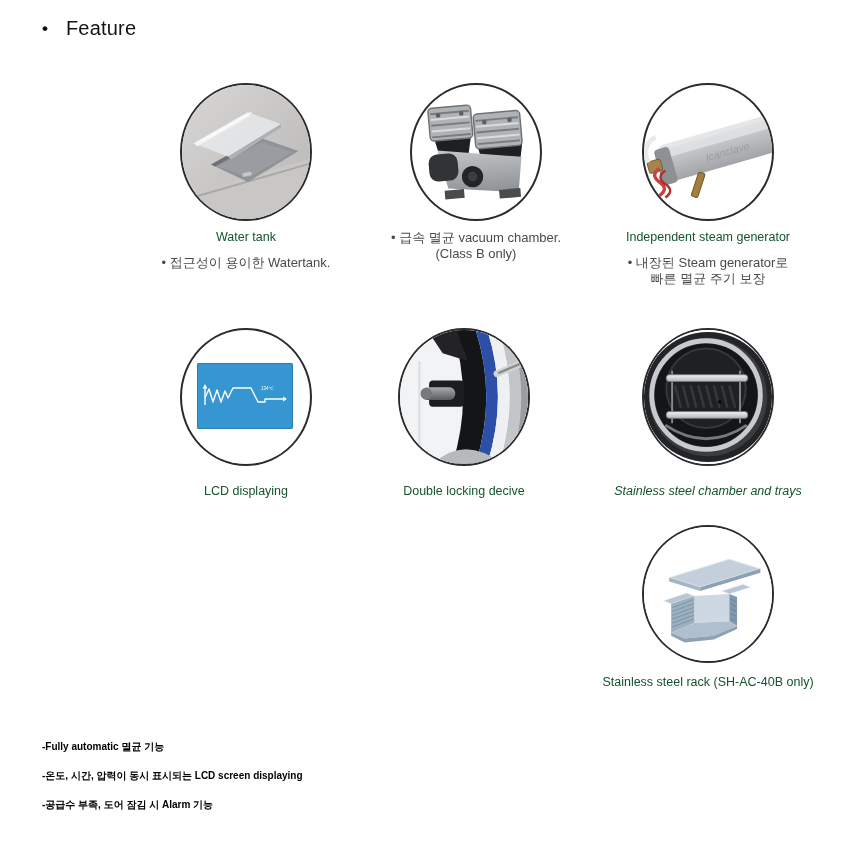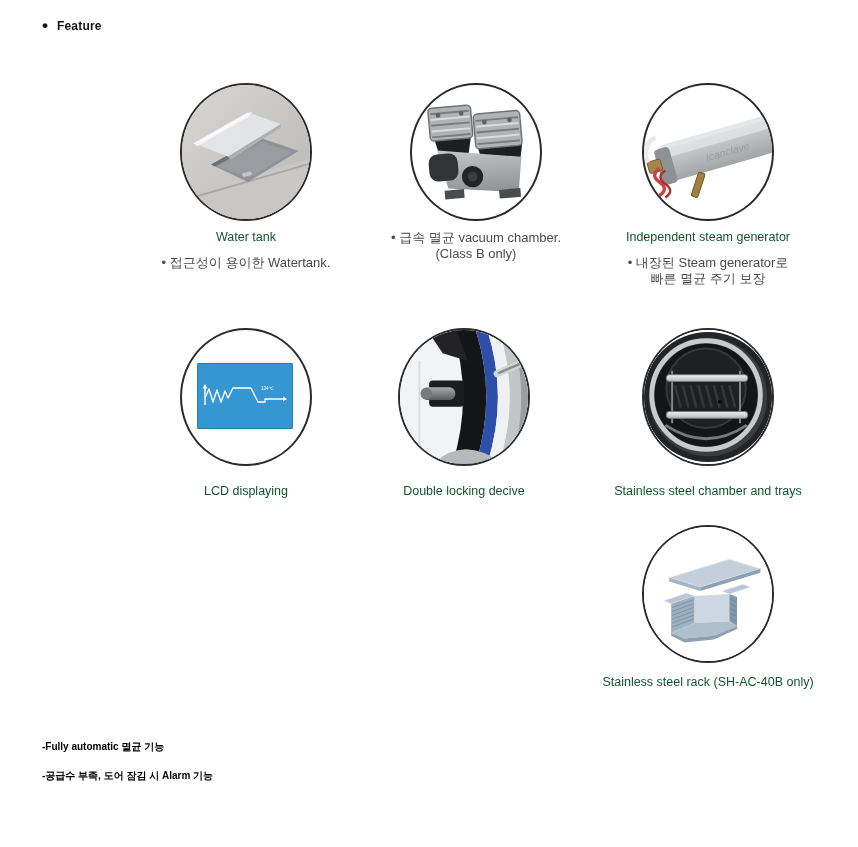--- a/index.html
+++ b/index.html
@@ -2,41 +2,41 @@
 <html><head>
 <meta charset="utf-8">
 <style>
   html,body{margin:0;padding:0;background:#ffffff;}
   body{font-family:"Liberation Sans","DejaVu Sans",sans-serif;}
   .page{position:relative;width:858px;height:847px;background:#fff;overflow:hidden;}
 
   
   .heading{position:absolute;left:42px;top:17px;display:flex;align-items:center;gap:9px;}
   .heading .dot{font-size:17px;font-weight:bold;color:#111;line-height:1;}
-  .heading .title{font-size:12px;font-weight:bold;color:#141414;letter-spacing:.2px;}
+  .heading .title{font-size:20px;font-weight:normal;color:#141414;letter-spacing:.2px;margin-left:9px;}
 
   
   .card{position:absolute;width:222px;text-align:center;}
   .circle{box-sizing:border-box;width:132px;height:138px;margin:0 auto;border:2px solid #2b2b2c;
           border-radius:50%;overflow:hidden;background:#fff;position:relative;}
   .photo{position:absolute;inset:0;}
   .photo svg{display:block;width:100%;height:100%;}
   .caption{margin-top:8px;font-size:12.5px;color:#14532d;line-height:17px;}
   .caption.gap-lg{margin-top:17px;}
   .caption.gap-md{margin-top:11px;}
   .desc{margin-top:9px;font-size:13px;color:#4a4a4a;line-height:16px;}
   .desc .line{display:block;}
 
   
   .pos-r1c1{left:135px;top:83px;}
   .pos-r1c2{left:365px;top:83px;}
   .pos-r1c3{left:597px;top:83px;}
   .pos-r2c1{left:135px;top:328px;}
   .pos-r2c2{left:353px;top:328px;}
-  .pos-r2c3{left:597px;top:328px;}
+  .pos-r2c3{left:597px;top:328px;font-style:italic;}
   .pos-r3c3{left:597px;top:525px;}
 
   
   .lcd-panel{position:absolute;left:15px;top:33px;width:96px;height:66px;background:#3596d2;
              border-radius:2px;box-shadow:0 0 0 1px #2a7cb0 inset;}
   .lcd-graph{display:block;width:96px;height:26px;}
   .lcd-row{display:flex;align-items:baseline;gap:4px;padding:0 5px;height:12px;
            color:#fff;font-weight:bold;font-size:8px;font-family:"DejaVu Sans",sans-serif;white-space:nowrap;}
   .lcd-row .unit-sm{font-size:6px;}
   .lcd-row .unit-xs{font-size:5px;margin-left:2px;}
@@ -315,16 +315,17 @@
       </div>
     </div>
     <div class="caption gap-md">
       <span class="line">Stainless steel rack</span>
       <span class="line">(SH-AC-40B only)</span>
     </div>
   </div>
 
   <div class="footer">
     <div>-Fully automatic 멸균 기능</div>
+    <div>-온도, 시간, 압력이 동시 표시되는 LCD screen displaying</div>
     <div>-공급수 부족, 도어 잠김 시 Alarm 기능</div>
   </div>
 
 </div>
 
 </body></html>

